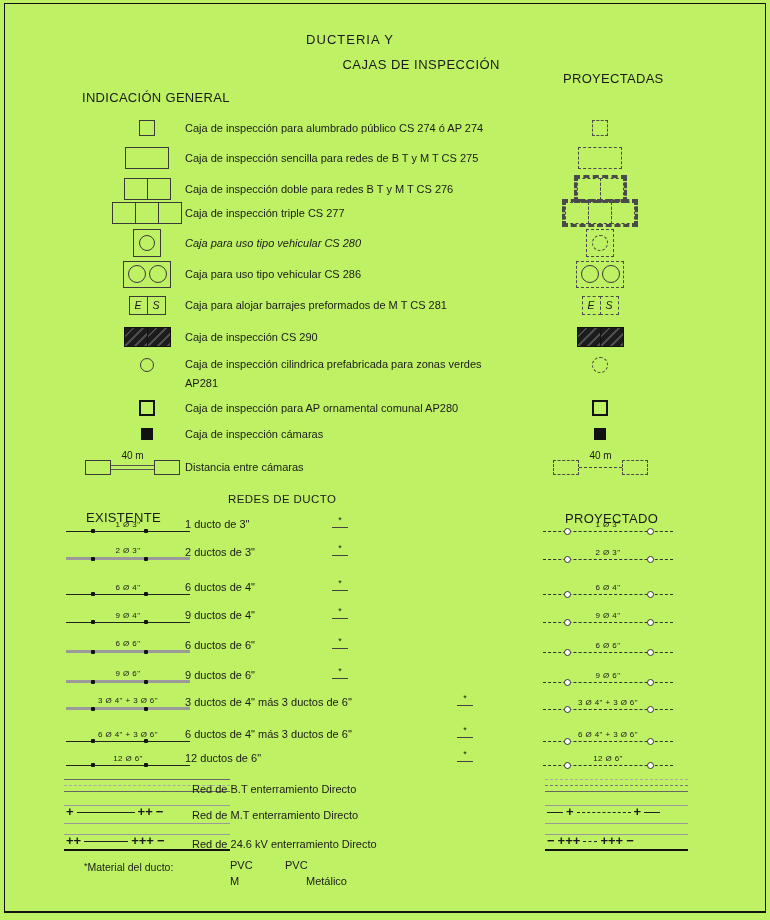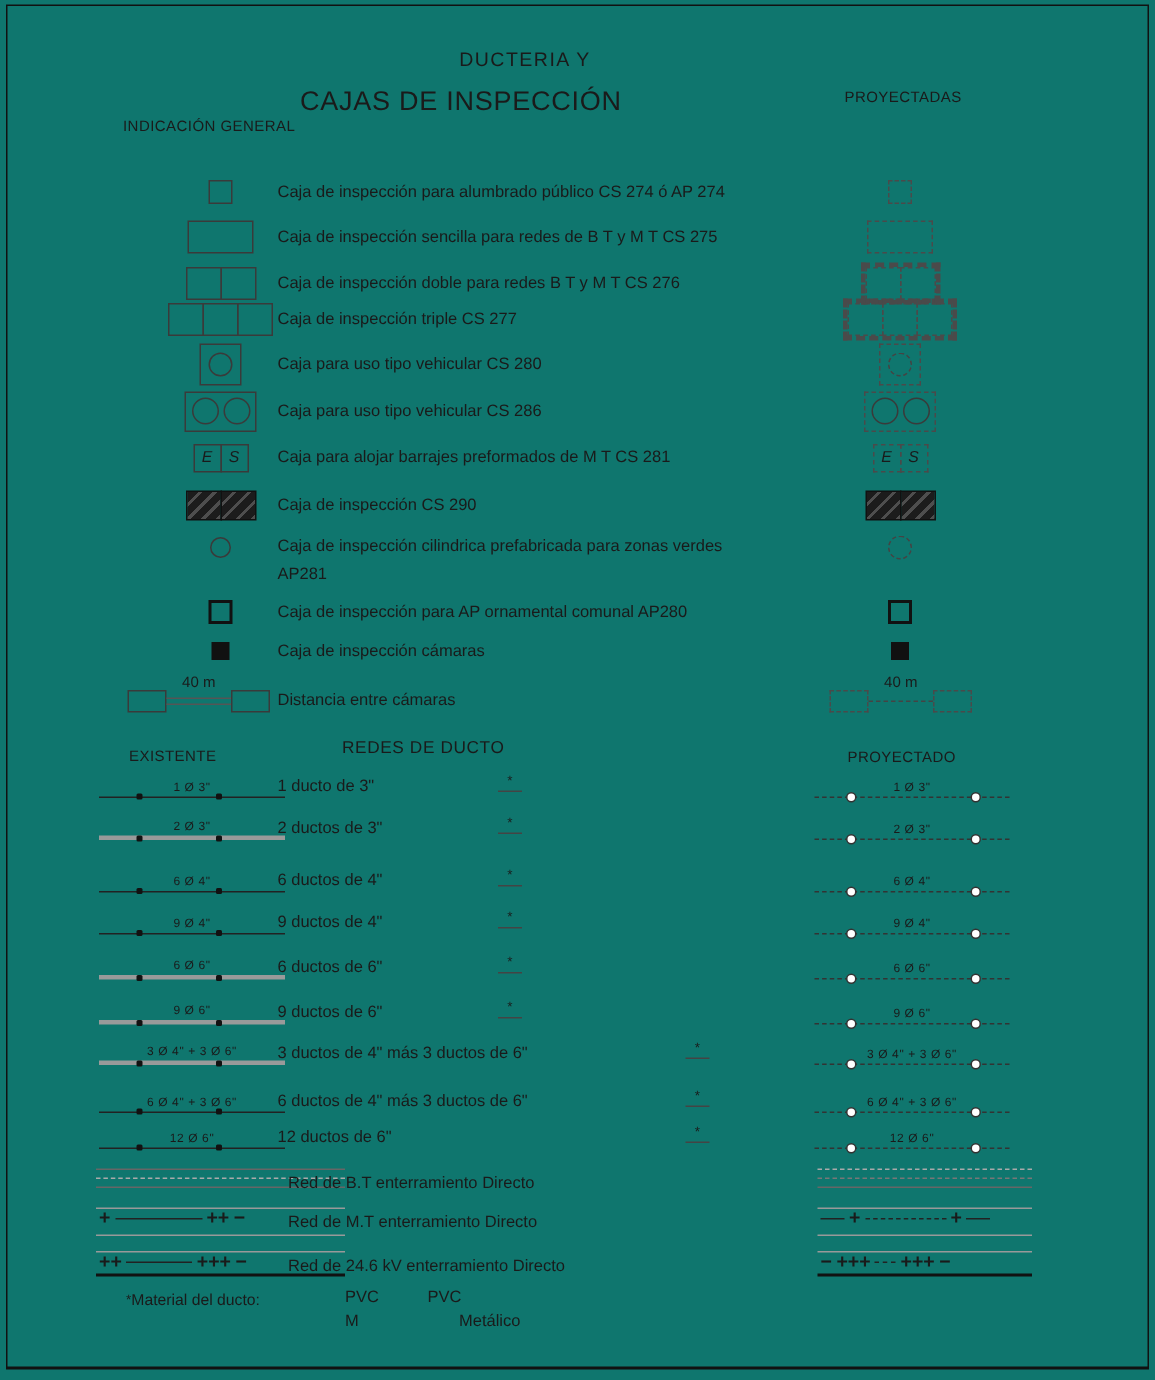--- a/index.html
+++ b/index.html
@@ -1,23 +1,23 @@
 <!DOCTYPE html>
 <html><head>
 <meta charset="utf-8">
 <style>
   html,body{margin:0;padding:0;background:#fff;}
   #page{
-    position:relative;width:770px;height:920px;background:#0f766e;
+    position:relative;width:770px;height:920px;background:#bef264;
     font-family:"Liberation Sans", sans-serif;color:#1a1a1a;overflow:hidden;
   }
   .frame{position:absolute;left:4px;top:3px;right:4px;bottom:7px;border:1px solid #111;border-bottom-width:2px;}
   .t1{position:absolute;left:200px;top:32px;width:300px;text-align:center;font-size:13px;letter-spacing:1px;}
-  .t2{position:absolute;left:200px;top:57px;width:300px;text-align:left;font-size:18px;letter-spacing:.5px;}
-  .hdr{font-size:10px;letter-spacing:.3px;position:absolute;}
+  .t2{position:absolute;left:200px;top:57px;width:300px;text-align:right;font-size:13px;letter-spacing:.5px;}
+  .hdr{font-size:13px;letter-spacing:.3px;position:absolute;margin-top:11px;}
   
   .box-row{position:absolute;left:0;width:100%;height:30px;}
   .sym-left{position:absolute;left:107px;width:80px;height:100%;display:flex;justify-content:center;align-items:center;}
   .sym-right{position:absolute;left:560px;width:80px;height:100%;display:flex;justify-content:center;align-items:center;}
   .lbl{position:absolute;left:185px;top:50%;transform:translateY(-50%);font-size:11px;white-space:nowrap;}
   .lbl2{position:absolute;left:185px;top:26px;font-size:11px;}
   
   .sq15{width:14px;height:14px;border:1px solid #3a3a3a;display:inline-block;}
   .rect1{width:42px;height:20px;border:1px solid #3a3a3a;display:inline-block;}
   .cellbox{display:flex;}
@@ -139,21 +139,21 @@
     <div class="lbl">Caja de inspección triple CS 277</div>
     <div class="sym-right">
       <span class="cellbox dashed">
           <i class="cell"></i>
           <i class="cell"></i>
           <i class="cell"></i>
         </span>
     </div>
   </div>
 
-  <div class="box-row" style="top:228px;">
+  <div class="box-row" style="top:228px;font-style:italic;">
     <div class="sym-left">
       <span class="vehic1">
           <i class="circ c15"></i>
         </span>
     </div>
     <div class="lbl">Caja para uso tipo vehicular CS 280</div>
     <div class="sym-right">
       <span class="vehic1 dashed">
           <i class="dashcirc"></i>
         </span>

